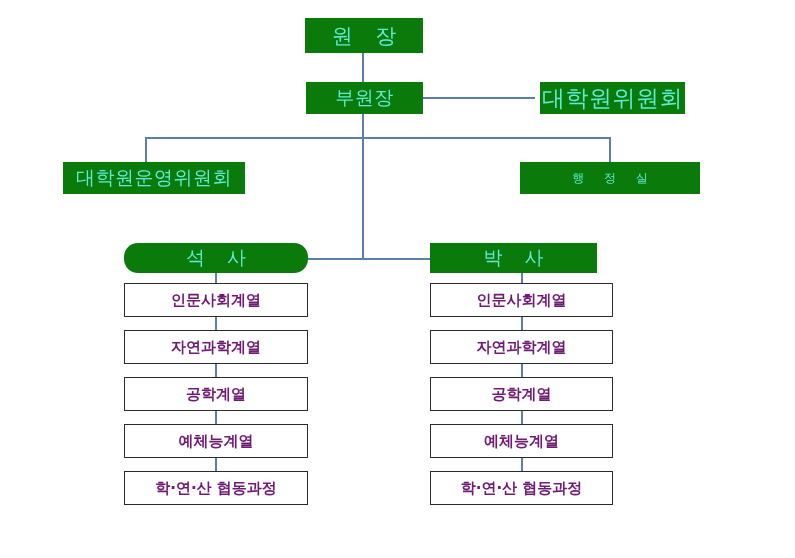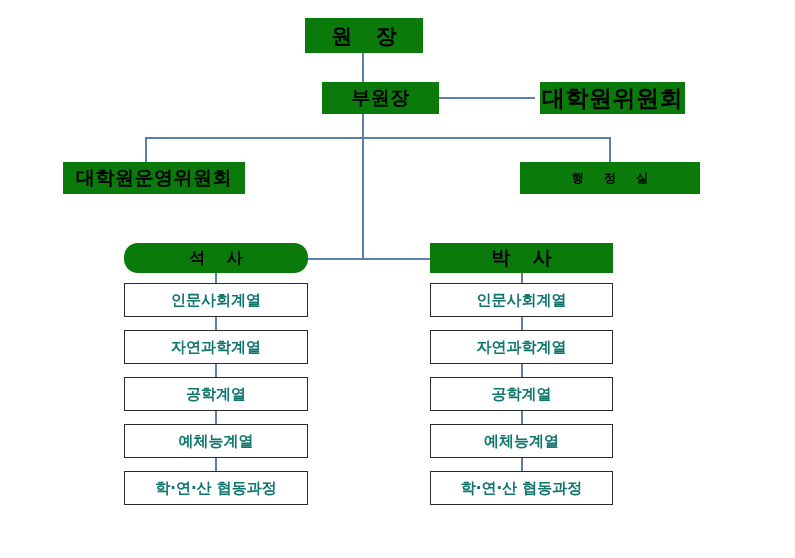--- a/index.html
+++ b/index.html
@@ -14,35 +14,35 @@
 
   
   .line{position:absolute;background:#5b7fa8;}
   .line.v{width:2px;}
   .line.h{height:2px;}
 
   
   .gbox{
     position:absolute;
     background:#0a7a0a;
-    color:#000000;
+    color:#5eead4;
     display:flex;align-items:center;justify-content:center;
-    font-weight:bold;
+    font-weight:normal;
     letter-spacing:0.5px;
     box-sizing:border-box;
     z-index:3;
   }
   .gbox.spaced{letter-spacing:8px;text-indent:8px;}
 
   
   .wbox{
     position:absolute;
     background:#ffffff;
     border:1px solid #2b2b2b;
-    color:#0f766e;
+    color:#701a75;
     display:flex;align-items:center;justify-content:center;
     font-weight:bold;
     box-sizing:border-box;
     z-index:3;
   }
 </style>
 </head>
 <body>
 
 <div id="chart">
@@ -64,31 +64,31 @@
   <div class="line h" style="left:308px;top:258px;width:55px;"></div>
 
   <div class="line h" style="left:362px;top:258px;width:69px;"></div>
 
   <div class="line v" style="left:215px;top:272px;height:200px;"></div>
 
   <div class="line v" style="left:521px;top:272px;height:200px;"></div>
 
   <div class="gbox spaced" style="left:305px;top:18px;width:118px;height:35px;font-size:21px;">원  장</div>
 
-  <div class="gbox" style="left:322px;top:82px;width:117px;height:32px;font-size:19px;">부원장</div>
+  <div class="gbox" style="left:306px;top:82px;width:117px;height:32px;font-size:19px;">부원장</div>
 
   <div class="gbox" style="left:540px;top:82px;width:145px;height:32px;font-size:23px;">대학원위원회</div>
 
   <div class="gbox" style="left:63px;top:162px;width:182px;height:32px;font-size:19px;">대학원운영위원회</div>
 
   <div class="gbox spaced" style="left:520px;top:162px;width:180px;height:32px;font-size:12px;">행 정 실</div>
 
-  <div class="gbox spaced" style="left:124px;top:243px;width:184px;height:30px;font-size:16px;border-radius:14px;">석  사</div>
+  <div class="gbox spaced" style="left:124px;top:243px;width:184px;height:30px;font-size:19px;border-radius:14px;">석  사</div>
 
-  <div class="gbox spaced" style="left:430px;top:243px;width:183px;height:30px;font-size:19px;">박  사</div>
+  <div class="gbox spaced" style="left:430px;top:243px;width:167px;height:30px;font-size:19px;">박  사</div>
 
   <div id="programs">
       <div class="wbox" style="left: 124px; top: 283px; width: 184px; height: 34px; font-size: 15px;">인문사회계열</div>
       <div class="wbox" style="left: 124px; top: 330px; width: 184px; height: 34px; font-size: 15px;">자연과학계열</div>
       <div class="wbox" style="left: 124px; top: 377px; width: 184px; height: 34px; font-size: 15px;">공학계열</div>
       <div class="wbox" style="left: 124px; top: 424px; width: 184px; height: 34px; font-size: 15px;">예체능계열</div>
       <div class="wbox" style="left: 124px; top: 471px; width: 184px; height: 34px; font-size: 15px;">학·연·산 협동과정</div>
       <div class="wbox" style="left: 430px; top: 283px; width: 183px; height: 34px; font-size: 15px;">인문사회계열</div>
       <div class="wbox" style="left: 430px; top: 330px; width: 183px; height: 34px; font-size: 15px;">자연과학계열</div>
       <div class="wbox" style="left: 430px; top: 377px; width: 183px; height: 34px; font-size: 15px;">공학계열</div>

